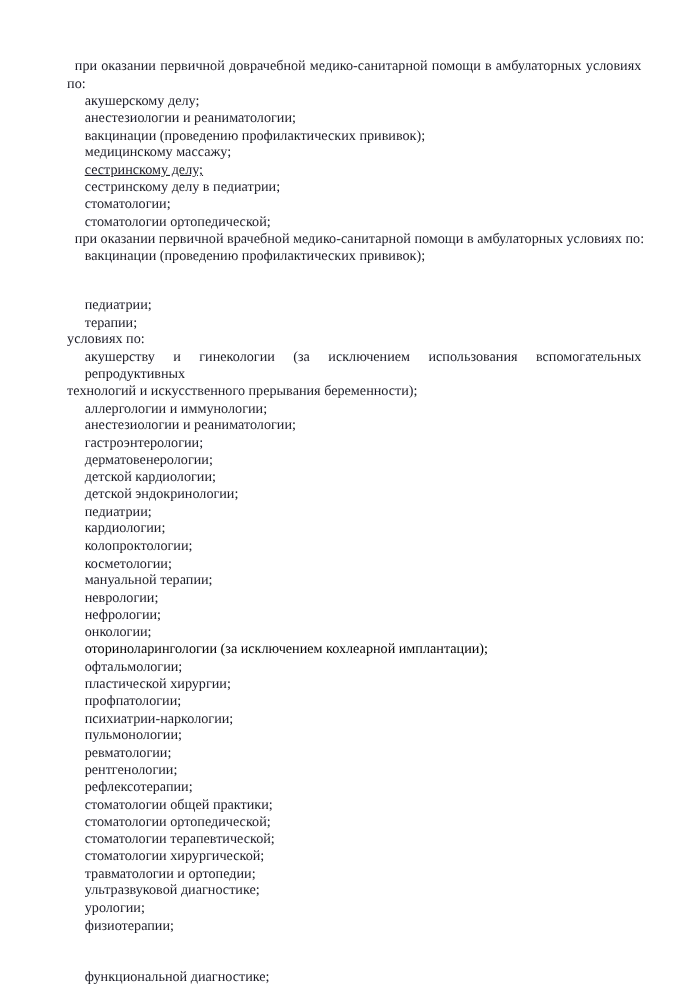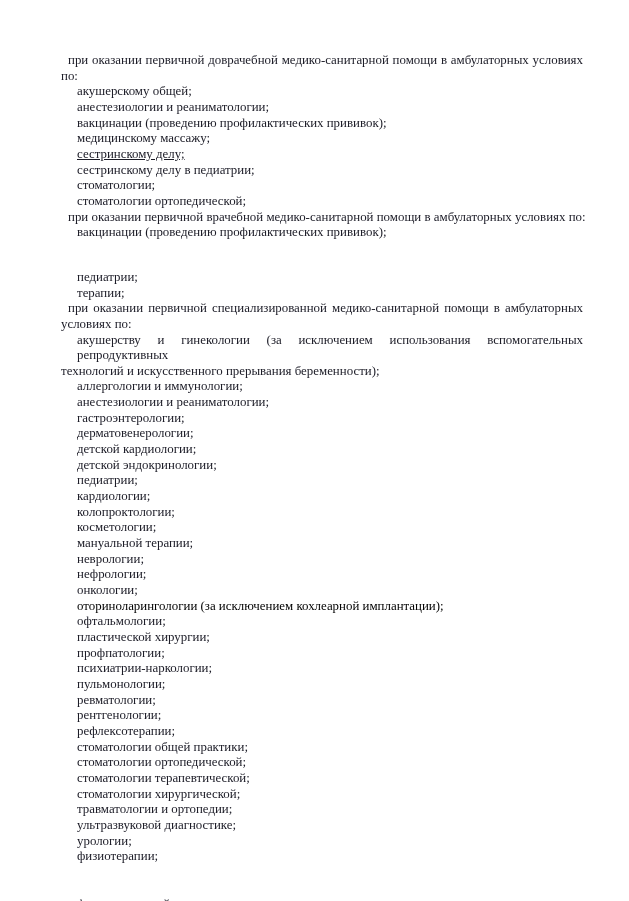--- a/index.html
+++ b/index.html
@@ -33,33 +33,32 @@
     text-align-last: justify;
   }
 </style>
 </head>
 <body style="background: rgb(255, 255, 255);">
 
 <div class="doc">
   <div id="text-block">
       <div class="ln para just" style="color: rgb(27, 27, 38);">при оказании первичной доврачебной медико-санитарной помощи в амбулаторных условиях</div>
       <div class="ln flush" style="color: rgb(27, 27, 38);">по:</div>
-      <div class="ln item" style="color: rgb(27, 27, 38);">акушерскому общей;</div>
+      <div class="ln item" style="color: rgb(27, 27, 38);">акушерскому делу;</div>
       <div class="ln item" style="color: rgb(27, 27, 38);">анестезиологии и реаниматологии;</div>
       <div class="ln item" style="color: rgb(27, 27, 38);">вакцинации (проведению профилактических прививок);</div>
       <div class="ln item" style="color: rgb(27, 27, 38);">медицинскому массажу;</div>
       <div class="ln item" style="color: rgb(27, 27, 38); text-decoration: underline;">сестринскому делу;</div>
       <div class="ln item" style="color: rgb(27, 27, 38);">сестринскому делу в педиатрии;</div>
       <div class="ln item" style="color: rgb(27, 27, 38);">стоматологии;</div>
       <div class="ln item" style="color: rgb(27, 27, 38);">стоматологии ортопедической;</div>
       <div class="ln para" style="color: rgb(27, 27, 38);">при оказании первичной врачебной медико-санитарной помощи в амбулаторных условиях по:</div>
       <div class="ln item" style="color: rgb(27, 27, 38);">вакцинации (проведению профилактических прививок);</div>
       <div class="ln item" style="color: rgb(27, 27, 38); margin-top: 29px;">педиатрии;</div>
       <div class="ln item" style="color: rgb(27, 27, 38);">терапии;</div>
-      <div class="ln para just" style="color: rgb(27, 27, 38);">при оказании первичной специализированной медико-санитарной помощи в амбулаторных</div>
       <div class="ln flush" style="color: rgb(27, 27, 38);">условиях по:</div>
       <div class="ln item just" style="color: rgb(27, 27, 38);">акушерству и гинекологии (за исключением использования вспомогательных репродуктивных</div>
       <div class="ln flush" style="color: rgb(27, 27, 38);">технологий и искусственного прерывания беременности);</div>
       <div class="ln item" style="color: rgb(27, 27, 38);">аллергологии и иммунологии;</div>
       <div class="ln item" style="color: rgb(27, 27, 38);">анестезиологии и реаниматологии;</div>
       <div class="ln item" style="color: rgb(27, 27, 38);">гастроэнтерологии;</div>
       <div class="ln item" style="color: rgb(27, 27, 38);">дерматовенерологии;</div>
       <div class="ln item" style="color: rgb(27, 27, 38);">детской кардиологии;</div>
       <div class="ln item" style="color: rgb(27, 27, 38);">детской эндокринологии;</div>
       <div class="ln item" style="color: rgb(27, 27, 38);">педиатрии;</div>

